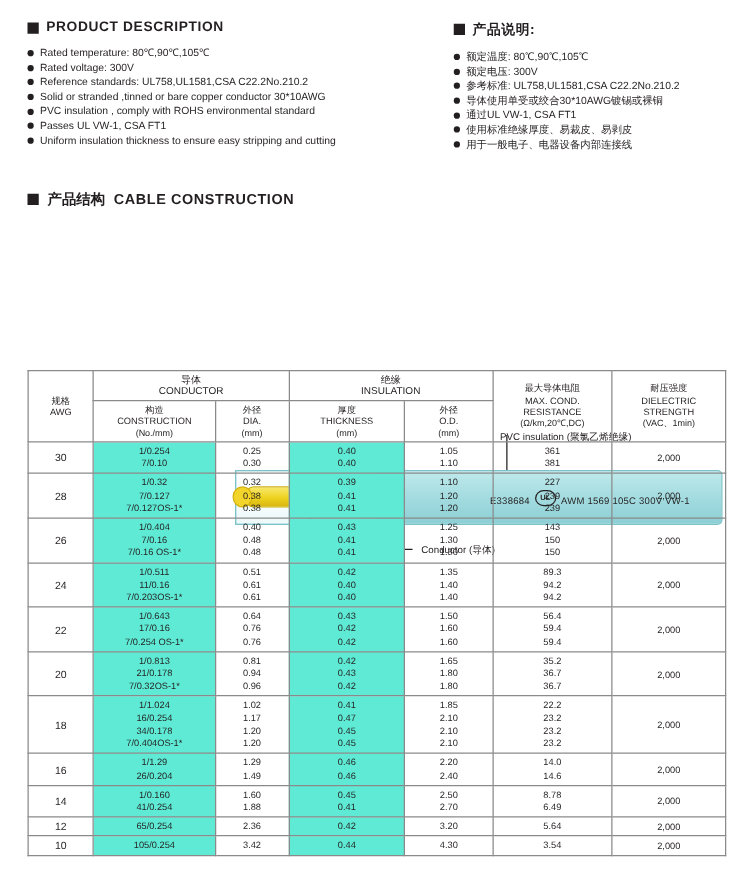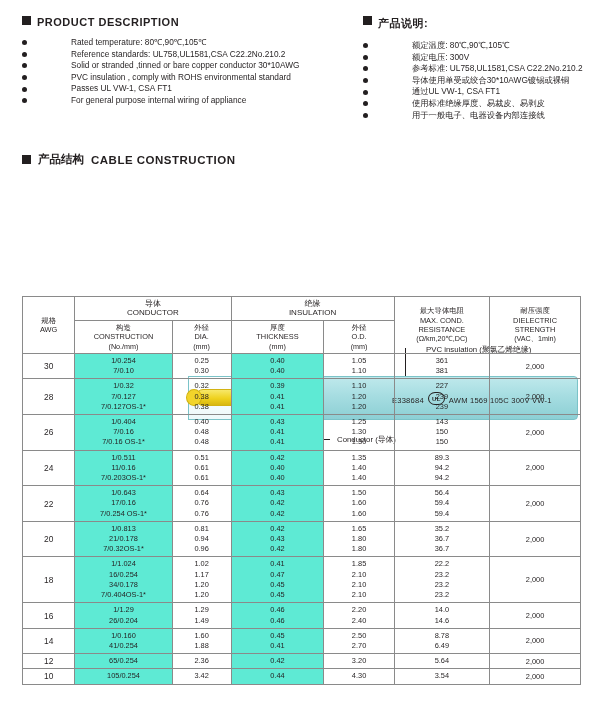--- a/index.html
+++ b/index.html
@@ -7,29 +7,29 @@
     width:603px;height:714px;
     background:#ffffff;
     font-family:"Liberation Sans", sans-serif;
     color:#231f20;
     position:relative;
     overflow:hidden;
   }
   .page{position:relative;width:603px;height:714px;}
 
   
-  .sec-head{display:flex;align-items:flex-start;gap:6px;}
+  .sec-head{display:flex;align-items:center;gap:6px;}
   .sq{width:9px;height:9px;background:#231f20;display:inline-block;}
   .sec-title{font-size:11px;font-weight:bold;letter-spacing:.5px;}
 
   .desc-block{position:absolute;top:16px;left:22px;width:300px;}
   .prodspec-block{position:absolute;top:16px;left:363px;width:240px;}
 
   .bullets{margin-top:9px;}
-  .bline{display:flex;align-items:flex-start;font-size:8.3px;line-height:11.6px;color:#231f20;gap:39px;}
+  .bline{display:flex;align-items:flex-start;font-size:8.3px;line-height:11.6px;color:#231f20;}
   .dot{flex:0 0 auto;width:5px;height:5px;border-radius:50%;background:#231f20;margin:3.2px 5px 0 0;}
   .btxt{flex:1 1 auto;}
 
   
   .cc-head{position:absolute;top:152px;left:22px;display:flex;align-items:center;gap:7px;}
   .cc-head .sec-title{font-size:11.5px;}
   .cc-cn{font-size:11.5px;font-weight:bold;}
 
   .diagram{position:absolute;top:176px;left:0;width:603px;height:110px;}
   .ring{position:absolute;left:88px;top:190px;width:62px;height:62px;border-radius:50%;
@@ -48,21 +48,21 @@
         border:1px solid #d2b212;}
   .cond-tip{position:absolute;left:186px;top:213px;width:14px;height:15px;border-radius:50%;
         background:#f2d42a;border:1px solid #d2b212;}
 
   .mark-text{position:absolute;top:216px;left:392px;font-size:7.6px;letter-spacing:.2px;display:flex;align-items:flex-end;gap:4px;}
   .ul-mark{display:inline-flex;align-items:center;justify-content:center;
         width:15px;height:11px;border:1px solid #231f20;border-radius:50%/60%;
         font-size:6px;font-weight:bold;}
 
   .lbl{position:absolute;font-size:7.8px;color:#231f20;}
-  .lbl-pvc{top:168px;left:426px;}
+  .lbl-pvc{top:168px;left:400px;}
   .lbl-cond{top:258px;left:337px;}
   .lead{position:absolute;background:#231f20;}
 
   
   table{position:absolute;top:296px;left:22px;border-collapse:collapse;
         width:559px;font-size:7.4px;color:#231f20;}
   table td,table th{border:1px solid #8a8a8a;text-align:center;vertical-align:middle;padding:0;}
   thead th{font-weight:normal;line-height:9.4px;padding:2px 13px;}
   .grp{font-size:8px;}
   .cellstack{line-height:10.2px;padding:2px 0;}
@@ -80,37 +80,41 @@
       <span class="sq"></span>
       <span class="sec-title">PRODUCT  DESCRIPTION</span>
     </div>
     <div class="bullets">
       <div class="bline">
           <span class="dot"></span>
           <span class="btxt">Rated temperature: 80℃,90℃,105℃</span>
         </div>
       <div class="bline">
           <span class="dot"></span>
+          <span class="btxt">Rated voltage: 300V</span>
+        </div>
+      <div class="bline">
+          <span class="dot"></span>
           <span class="btxt">Reference standards: UL758,UL1581,CSA C22.2No.210.2</span>
         </div>
       <div class="bline">
           <span class="dot"></span>
           <span class="btxt">Solid or stranded ,tinned or bare copper conductor 30*10AWG</span>
         </div>
       <div class="bline">
           <span class="dot"></span>
           <span class="btxt">PVC insulation , comply with ROHS environmental standard</span>
         </div>
       <div class="bline">
           <span class="dot"></span>
           <span class="btxt">Passes UL VW-1, CSA FT1</span>
         </div>
       <div class="bline">
           <span class="dot"></span>
-          <span class="btxt">For general purpose internal wiring of appliance</span>
+          <span class="btxt">Uniform insulation thickness to ensure easy stripping and cutting</span>
         </div>
     </div>
   </div>
 
   <div class="prodspec-block">
     <div class="sec-head">
       <span class="sq"></span>
       <span class="sec-title">产品说明:</span>
     </div>
     <div class="bullets">

